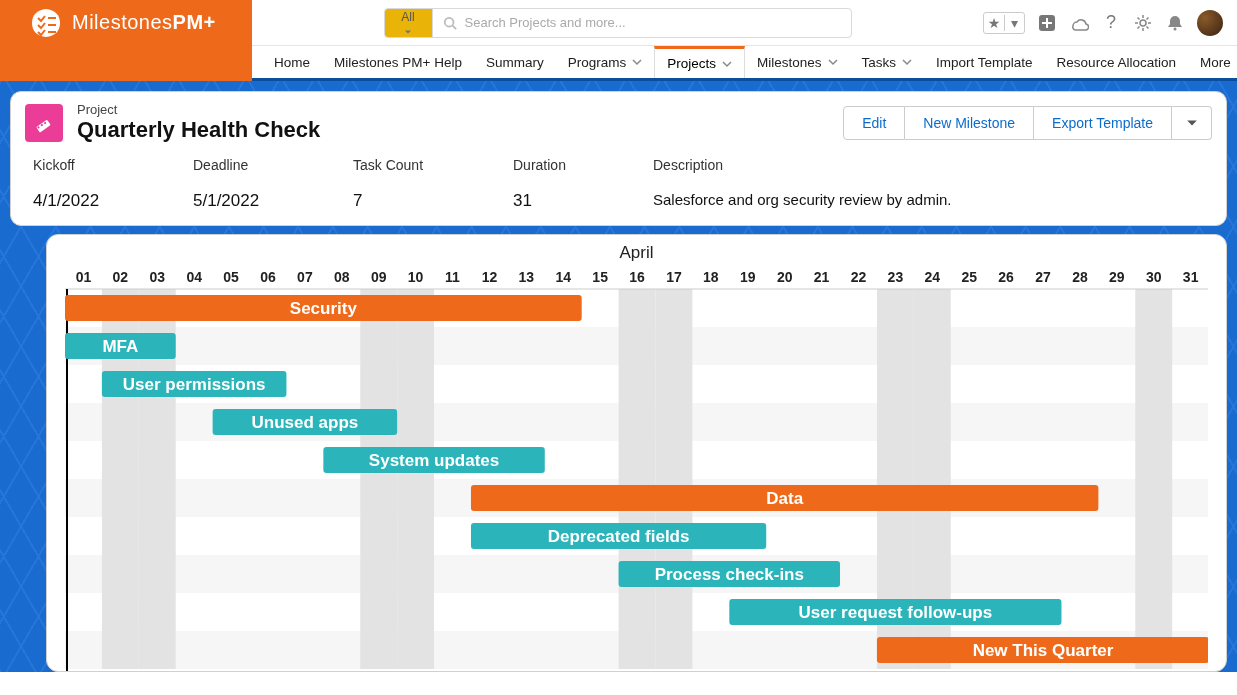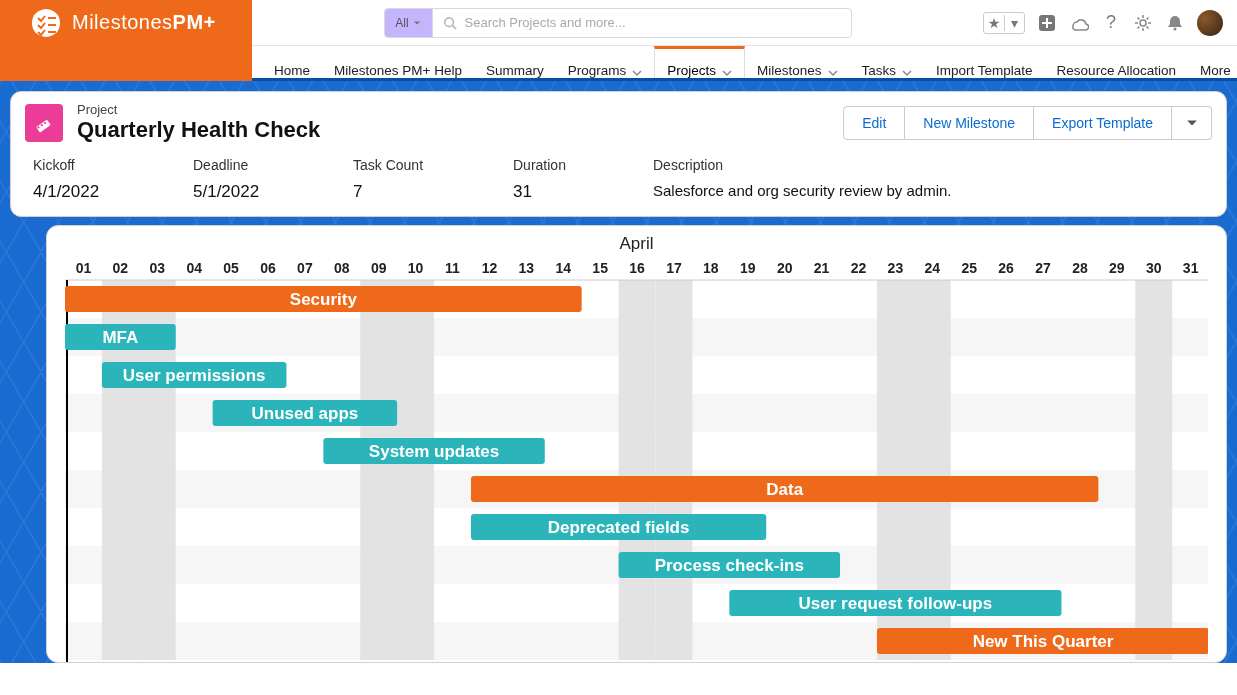--- a/index.html
+++ b/index.html
@@ -7,38 +7,38 @@
 
   
   .topbar { height: 46px; display: flex; align-items: stretch; border-bottom: 1px solid #e5e5e5; }
   .brand  { width: 252px; background: #ee6a1a; display: flex; align-items: center; padding-left: 30px; gap: 10px; }
   .brand-logo { width: 32px; height: 32px; }
   .brand-text { color: #fff; font-size: 20px; font-weight: 400; letter-spacing: .5px; }
   .brand-text b { font-weight: 700; }
 
   .top-center { flex: 1; display: flex; align-items: center; justify-content: center; }
   .search-wrap { display: flex; align-items: center; border: 1px solid #d9d9d9; border-radius: 4px; overflow: hidden; height: 30px; width: 468px; }
-  .search-scope { width: 48px; height: 100%; display: flex; align-items: center; justify-content: center; gap: 4px; font-size: 12px; color: #555; border-right: 1px solid #d9d9d9; background: #c4b5fd; }
+  .search-scope { width: 48px; height: 100%; display: flex; align-items: center; justify-content: center; gap: 4px; font-size: 12px; color: #555; border-right: 1px solid #d9d9d9; background: #eab308; flex-direction: column; }
   .search-scope svg { width: 8px; height: 8px; }
   .search-field { flex: 1; height: 100%; display: flex; align-items: center; padding: 0 10px; gap: 8px; }
   .search-field svg { width: 14px; height: 14px; fill: #bbb; }
   .search-input { border: none; outline: none; font-size: 13px; flex: 1; color: #333; }
   .search-input::placeholder { color: #aaa; }
 
   .top-right { display: flex; align-items: center; gap: 12px; padding-right: 14px; }
   .top-right .ico { width: 20px; height: 20px; display: flex; align-items: center; justify-content: center; color: #777; cursor: pointer; }
   .fav-box { display:flex; align-items:center; border:1px solid #ccc; border-radius:3px; height:22px; }
   .fav-box span{ width:20px; display:flex; align-items:center; justify-content:center; color:#777; font-size:14px;}
   .fav-box span+span{ border-left:1px solid #ccc;}
   .avatar { width: 26px; height: 26px; border-radius: 50%; background: radial-gradient(circle at 30% 30%, #8a5a2a, #3a2212); }
 
   
   .navtabs { height: 35px; display: flex; align-items: stretch; padding-left: 262px; border-bottom: 3px solid #0a4f9e; position: relative; }
   .brand-under { position: absolute; left:0; top:-1px; width:252px; height:36px; background:#ee6a1a; }
-  .navtab { display: flex; align-items: flex-end; padding: 0 12px; font-size: 13.5px; color: #222; gap: 6px; cursor: pointer; white-space: nowrap; }
+  .navtab { display: flex; align-items: center; padding: 0 12px; font-size: 13.5px; color: #222; gap: 6px; cursor: pointer; white-space: nowrap; }
   .navtab svg { width: 10px; height: 10px; fill: #888; }
   .navtab.active { border-top: 3px solid #ee6a1a; border-left:1px solid #ddd; border-right:1px solid #ddd; color:#000; }
   .nav-spacer { flex:1; }
 
   
   .page-body { padding: 10px 10px 0; background: #1a6bd0; background:
       repeating-linear-gradient(120deg, #2676da 0 2px, transparent 2px 30px),
       repeating-linear-gradient(60deg, #2676da 0 2px, transparent 2px 30px),
       #1a6bd0; }
 
@@ -53,21 +53,21 @@
   .proj-actions button { height:34px; background:#fff; border:1px solid #ccc; color:#0b6cce; font-size:14px; padding:0 18px; cursor:pointer; }
   .proj-actions button:first-child { border-top-left-radius:4px; border-bottom-left-radius:4px; }
   .proj-actions button + button,
   .proj-actions .dd { border-left:none; }
   .proj-actions .dd { width:40px; display:flex; align-items:center; justify-content:center; border:1px solid #ccc; height:34px; border-left:none; border-top-right-radius:4px; border-bottom-right-radius:4px; cursor:pointer; }
 
   .proj-row2 { display:flex; padding:8px 22px 14px; gap:10px; }
   .meta { min-width:150px; }
   .meta.desc { flex:1; }
   .meta .label { font-size:14px; color:#333; }
-  .meta .value { font-size:17px; color:#111; margin-top:9px; }
+  .meta .value { font-size:17px; color:#111; margin-top:18px; }
   .meta.desc .value { font-size:15px; }
 
   
   .gantt-card { background:#fff; border:1px solid #d0d0d0; border-radius:12px; padding:6px 18px 0;margin-left:36px; }
   .gantt-month { text-align:center; font-size:17px; color:#222; padding:2px 0 4px; }
   .gantt-viewport { position:relative; height:404px; overflow:hidden; }
 
   .gantt-svg { display:block; }
   .rowbg-even { fill:#fff; }
   .rowbg-odd  { fill:#f6f6f6; }

